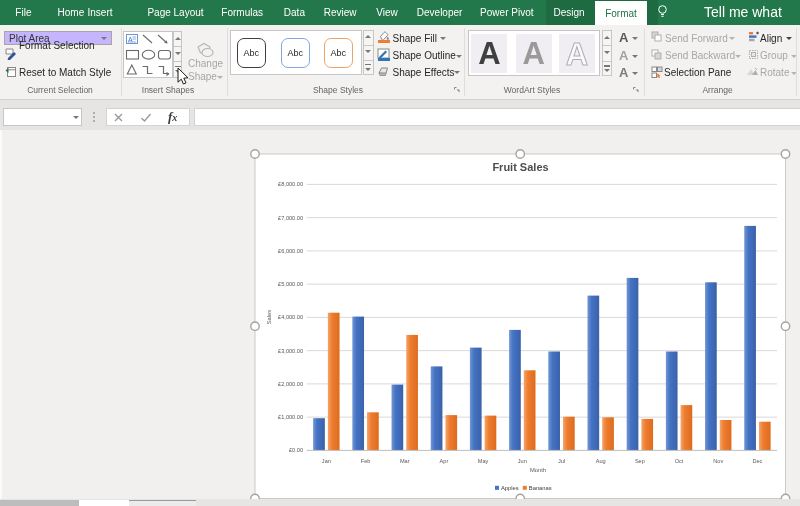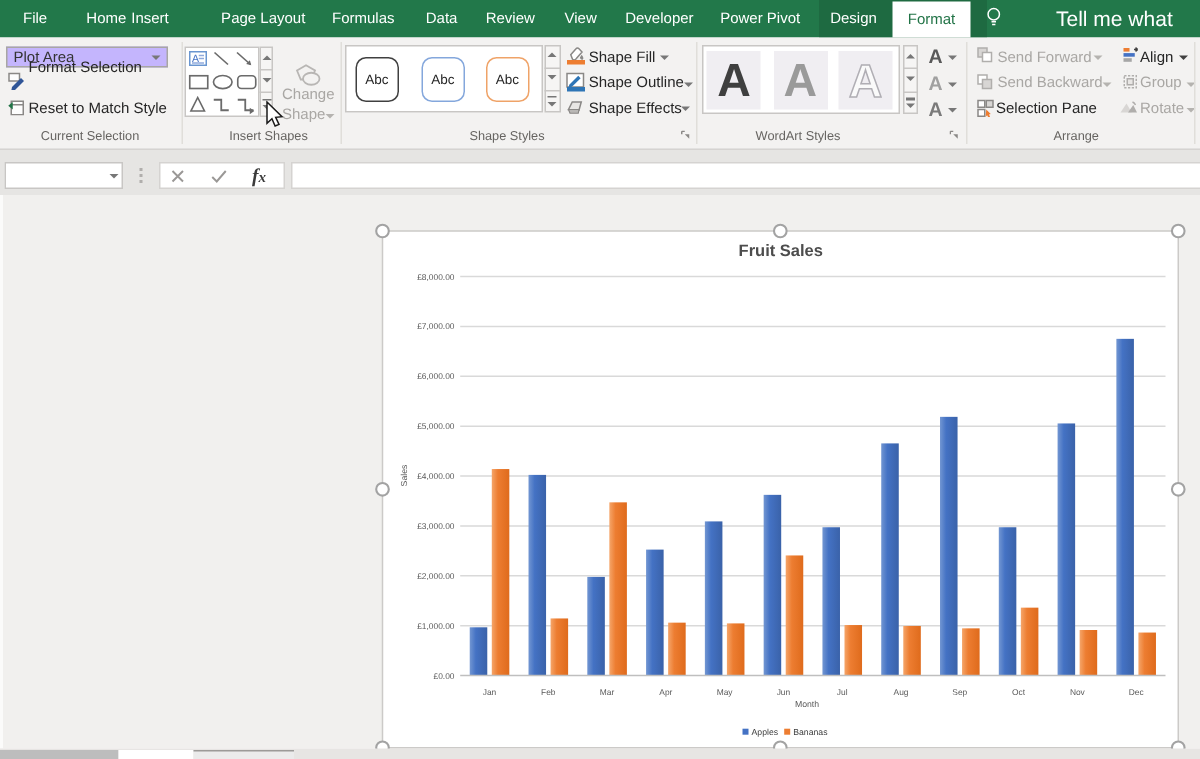--- a/index.html
+++ b/index.html
@@ -85,21 +85,21 @@
 <div class="caret" style="left:174.5px;top:52px"></div>
 <div class="abs" style="left:174.5px;top:66px;width:6px;height:1.4px;background:#777"></div>
 <div class="caret" style="left:174.5px;top:69.5px"></div>
 <svg class="abs" style="left:196px;top:42px" width="18" height="16" viewBox="0 0 18 16">
  <path d="M2 5 L8 1.5 L14 5 L11.5 11 H4.5 Z" fill="none" stroke="#b8b6b4" stroke-width="1.2"></path>
  <ellipse cx="11.5" cy="10.5" rx="5.5" ry="4" fill="#f3f2f1" stroke="#b8b6b4" stroke-width="1.2"></ellipse>
 </svg>
 <div class="gtxt" style="left:188px;top:57.5px">Change</div>
 <div class="gtxt" style="left:188px;top:70.5px">Shape</div>
 <div class="gcaret" style="left:217px;top:76px"></div>
-<div class="gl" style="left:179px">Insert Shapes</div>
+<div class="gl" style="left:168px">Insert Shapes</div>
 <div class="vdiv" style="left:227px"></div>
 
 <div class="abs" style="left:229.5px;top:29.5px;width:132px;height:45px;background:#fff;border:1px solid #c8c6c4"></div>
 <div class="abs" style="left:237px;top:38px;width:28.5px;height:30px;border:1.6px solid #404040;border-radius:7px;background:#fff;text-align:center;font-size:9px;color:#262626;line-height:28px">Abc</div>
 <div class="abs" style="left:281px;top:38px;width:28.5px;height:30px;border:1.4px solid #84a7dc;border-radius:7px;background:#fff;text-align:center;font-size:9px;color:#262626;line-height:28px">Abc</div>
 <div class="abs" style="left:324px;top:38px;width:28.5px;height:30px;border:1.4px solid #efa368;border-radius:7px;background:#fff;text-align:center;font-size:9px;color:#262626;line-height:28px">Abc</div>
 <div class="abs" style="left:362.5px;top:29.5px;width:11px;height:45px;background:#f6f5f4;border:1px solid #c8c6c4"></div>
 <div class="abs" style="left:362.5px;top:44.5px;width:11px;height:1px;background:#c8c6c4"></div>
 <div class="abs" style="left:362.5px;top:59.5px;width:11px;height:1px;background:#c8c6c4"></div>
 <div class="caret" style="left:365px;top:35px;border-top:none;border-bottom:3.5px solid #777"></div>

